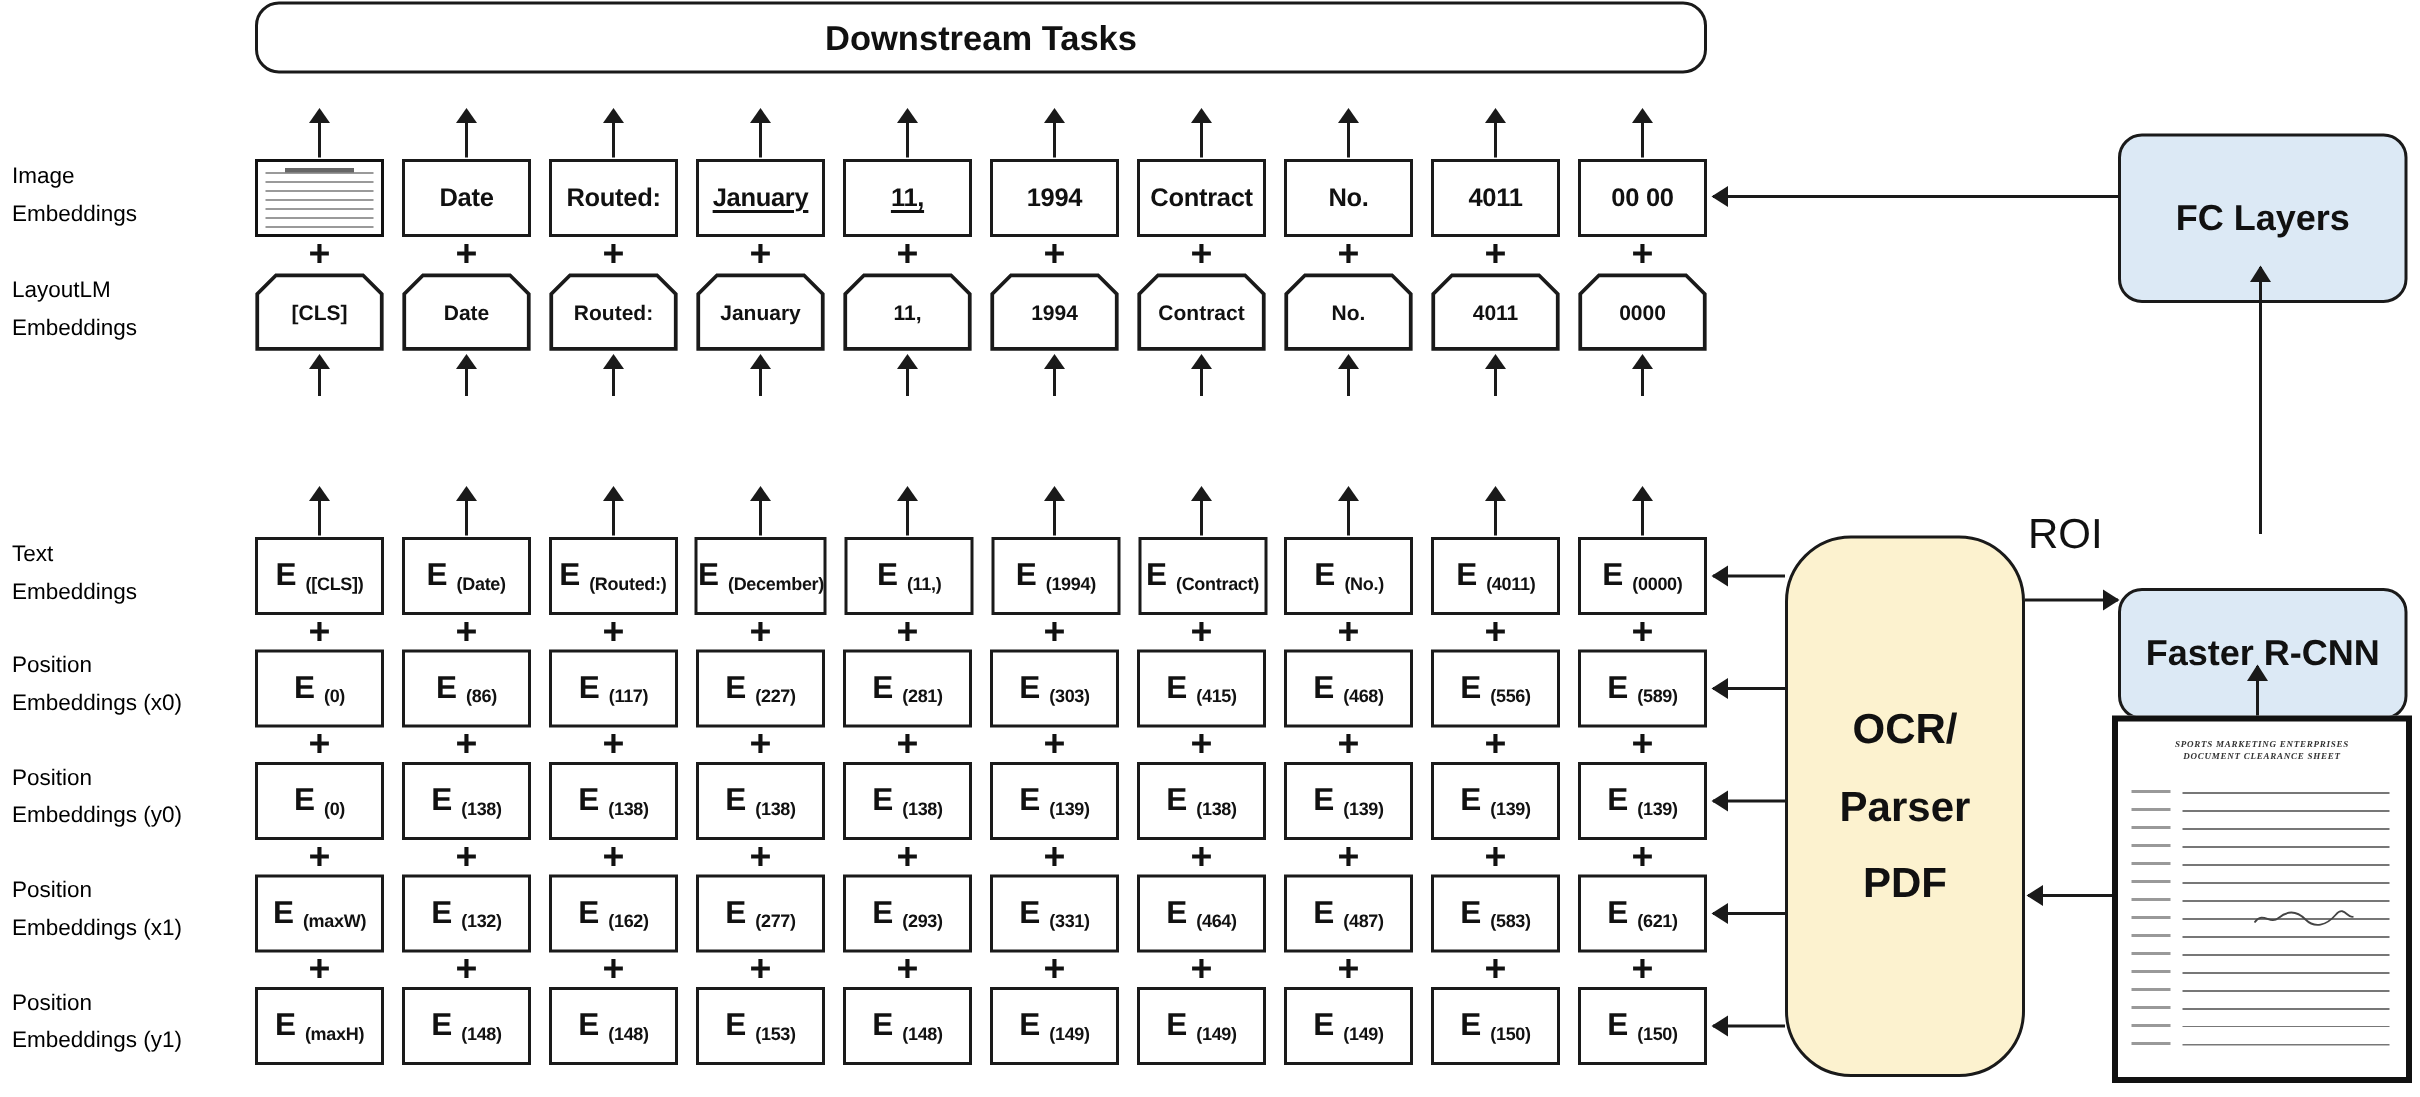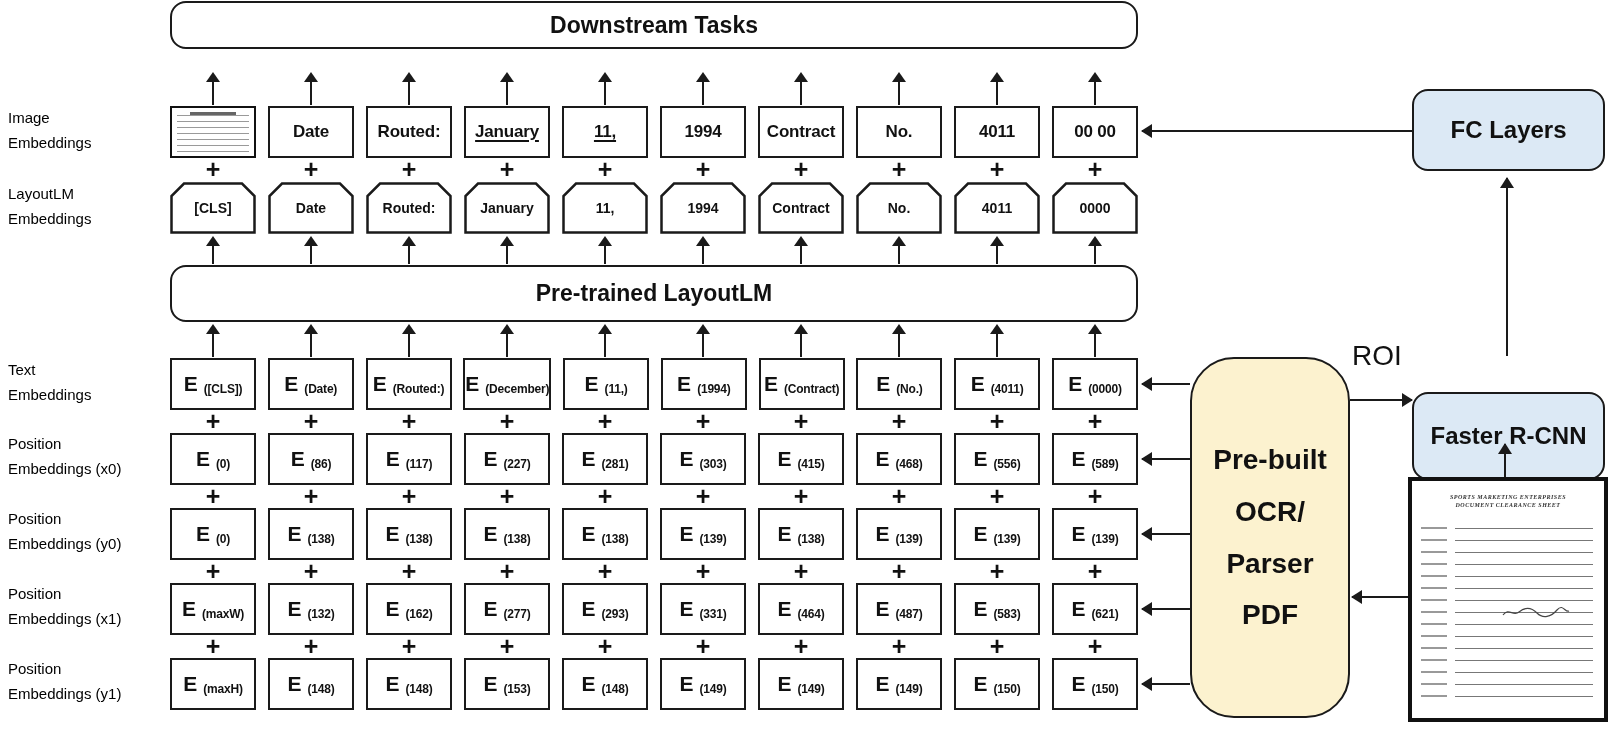--- a/index.html
+++ b/index.html
@@ -354,23 +354,20 @@
         </div>
       </div>
       <div class="arrow-cell">
         <div class="up-arrow">
           <i class="head"></i>
           <i class="shaft"></i>
         </div>
       </div>
     </div>
 
-  <div class="bigbox" style="top:265px;height:57px;">
-    <span>Pre-trained LayoutLM</span>
-  </div>
 
   <div class="gridrow" style="top:324px;height:33px;">
 
   <div class="arrow-cell">
         <div class="up-arrow">
           <i class="head"></i>
           <i class="shaft"></i>
         </div>
       </div>
       <div class="arrow-cell">
@@ -698,31 +695,30 @@
       <div class="cell ebox">
         <span class="esym">E</span>
         <sub class="esub">(150)</sub>
       </div>
       <div class="cell ebox">
         <span class="esym">E</span>
         <sub class="esub">(150)</sub>
       </div>
     </div>
 
-  <div class="bluebox" style="left:1412px;top:89px;height:82px;">
+  <div class="bluebox" style="left:1412px;top:89px;height:113px;">
     <span>FC Layers</span>
   </div>
 
   <div class="bluebox" style="left:1412px;top:356px;height:88px;margin-top:36px;">
     <span>Faster R-CNN</span>
   </div>
 
   <div class="parserbox">
     <div>
-      <div>Pre-built</div>
       <div>OCR/</div>
       <div>Parser</div>
       <div>PDF</div>
     </div>
   </div>
 
   <div class="roi">ROI</div>
 
   <div class="docimage">
     <div class="doc-title">

